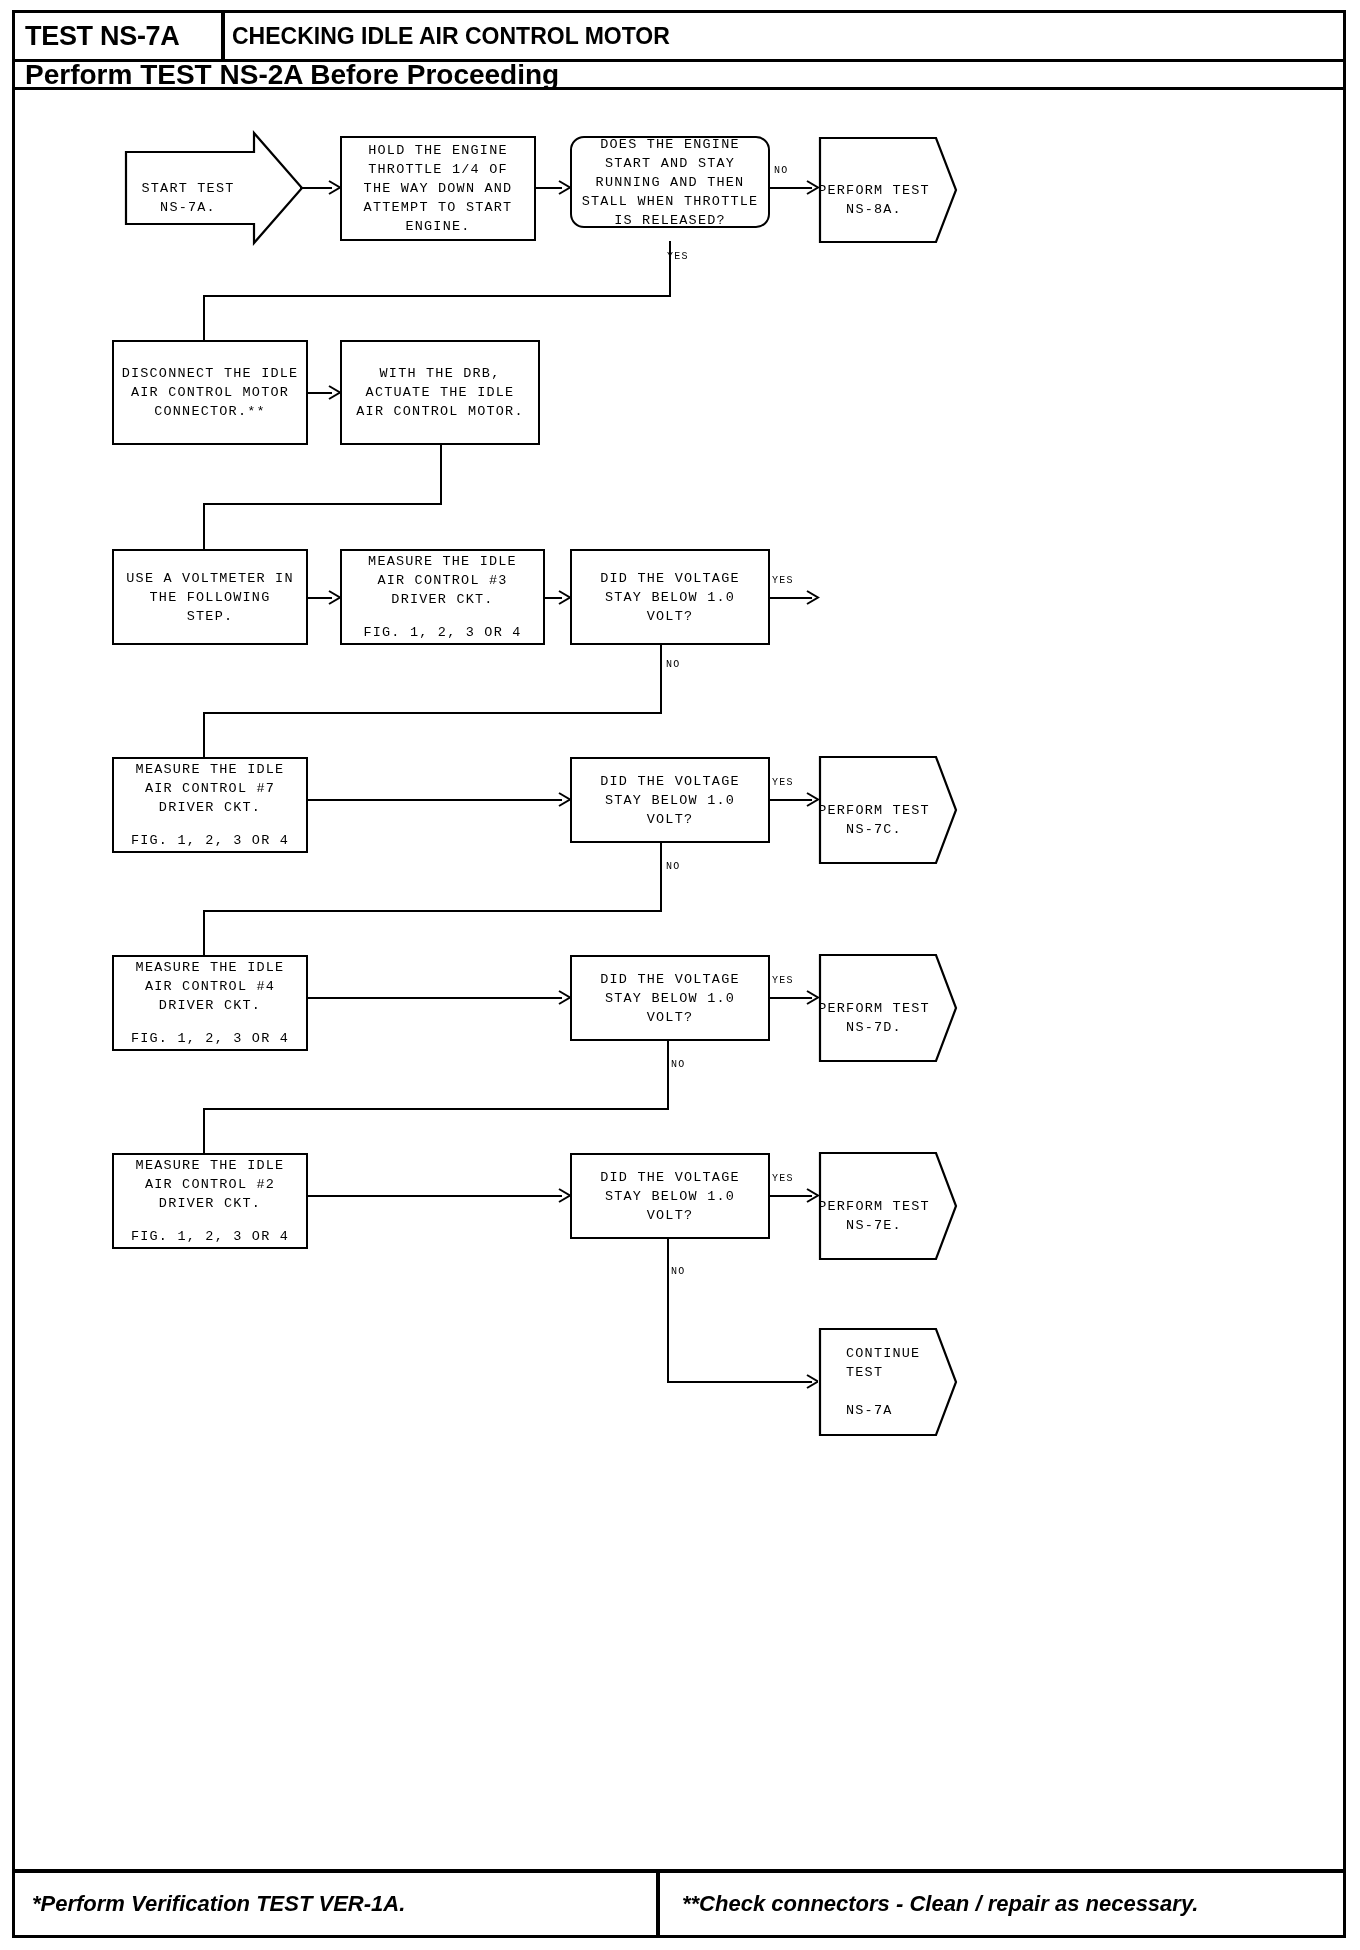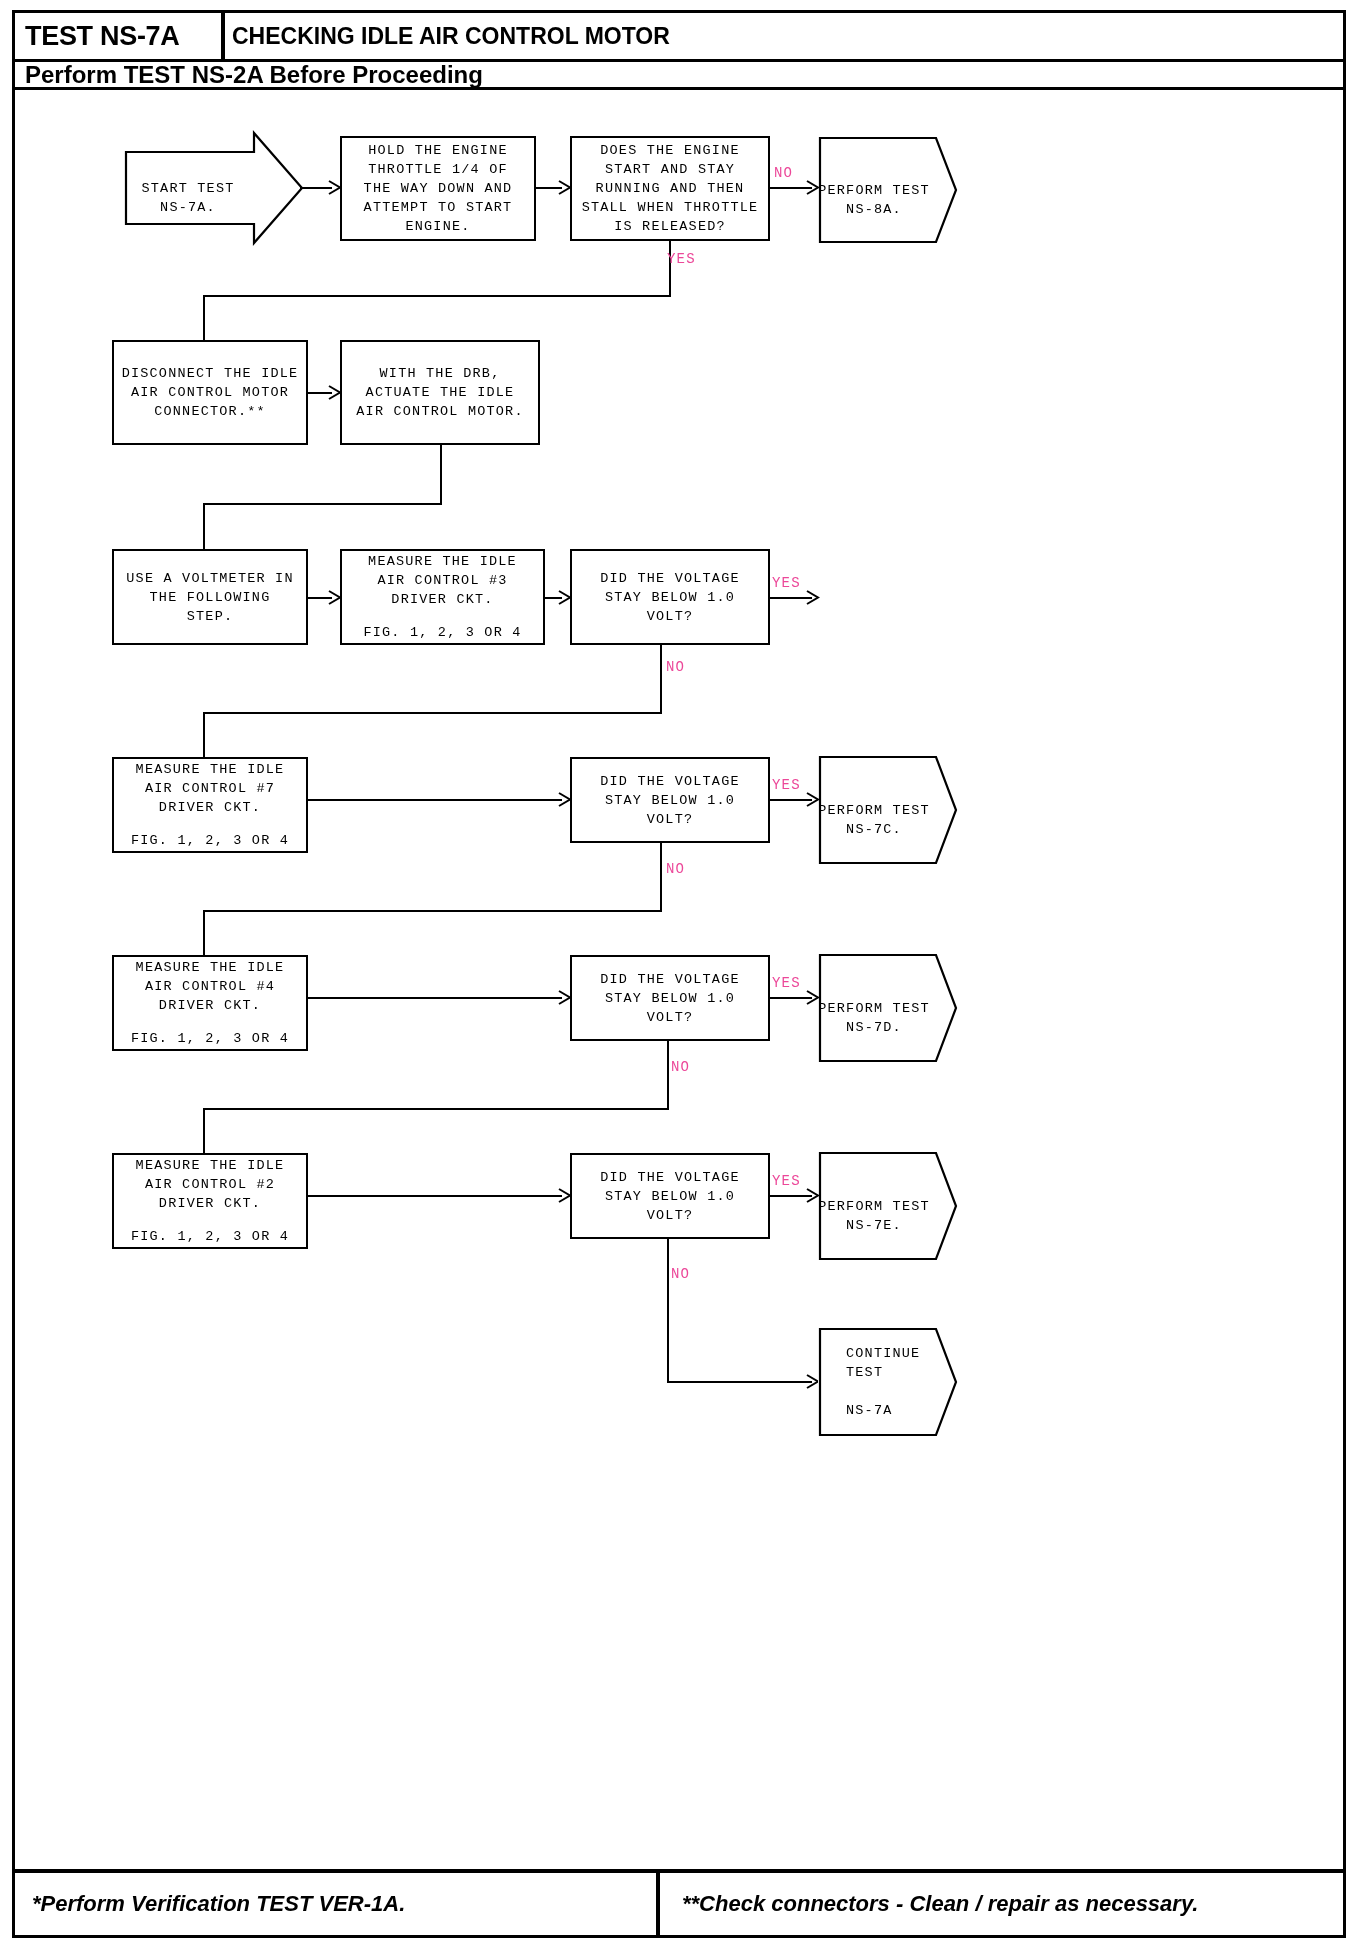--- a/index.html
+++ b/index.html
@@ -74,21 +74,21 @@
     top: 62px;
     width: 1334px;
     height: 28px;
     box-sizing: border-box;
     border-bottom: 3px solid #000;
     display: flex;
     align-items: center;
     padding-left: 13px;
   }
   .hdr-sub span {
-    font-size: 24px;
+    font-size: 28px;
     font-weight: bold;
   }
   
   .ftr-band {
     position: absolute;
     left: 12px;
     top: 1869px;
     width: 1334px;
     height: 69px;
     box-sizing: border-box;
@@ -176,23 +176,23 @@
   .ln-v { width: 2px; }
   
   .ah {
     position: absolute;
   }
   .ah svg { display: block; overflow: visible; }
   
   .elbl {
     position: absolute;
     font-family: "Liberation Mono", monospace;
-    font-size: 14px;
+    font-size: 10px;
     letter-spacing: 1.2px;
-    color: #ec4899;
+    color: #000000;
     white-space: nowrap;
   }
 </style>
 </head>
 <body>
 
 <div id="page">
 
   <div class="outer-frame"></div>
 
@@ -218,21 +218,21 @@
   </div>
 
   <div class="box" style="left:340px; top:136px; width:196px; height:105px;">
     <span class="ln">HOLD THE ENGINE</span>
     <span class="ln">THROTTLE 1/4 OF</span>
     <span class="ln">THE WAY DOWN AND</span>
     <span class="ln">ATTEMPT TO START</span>
     <span class="ln">ENGINE.</span>
   </div>
 
-  <div class="box" style="left:570px; top:136px; width:200px; height:105px;">
+  <div class="box" style="left:570px; top:136px; width:200px; height:92px;border-radius:14px;">
     <span class="ln">DOES THE ENGINE</span>
     <span class="ln">START AND STAY</span>
     <span class="ln">RUNNING AND THEN</span>
     <span class="ln">STALL WHEN THROTTLE</span>
     <span class="ln">IS RELEASED?</span>
   </div>
 
   <div class="arrowbox" style="left:818px; top:136px; width:140px; height:108px;">
     <svg width="140" height="108" viewBox="0 0 140 108">
       <polygon points="2,2 118,2 118,2 138,54 118,106 2,106" fill="#ffffff" stroke="#000000" stroke-width="2.2"></polygon>

